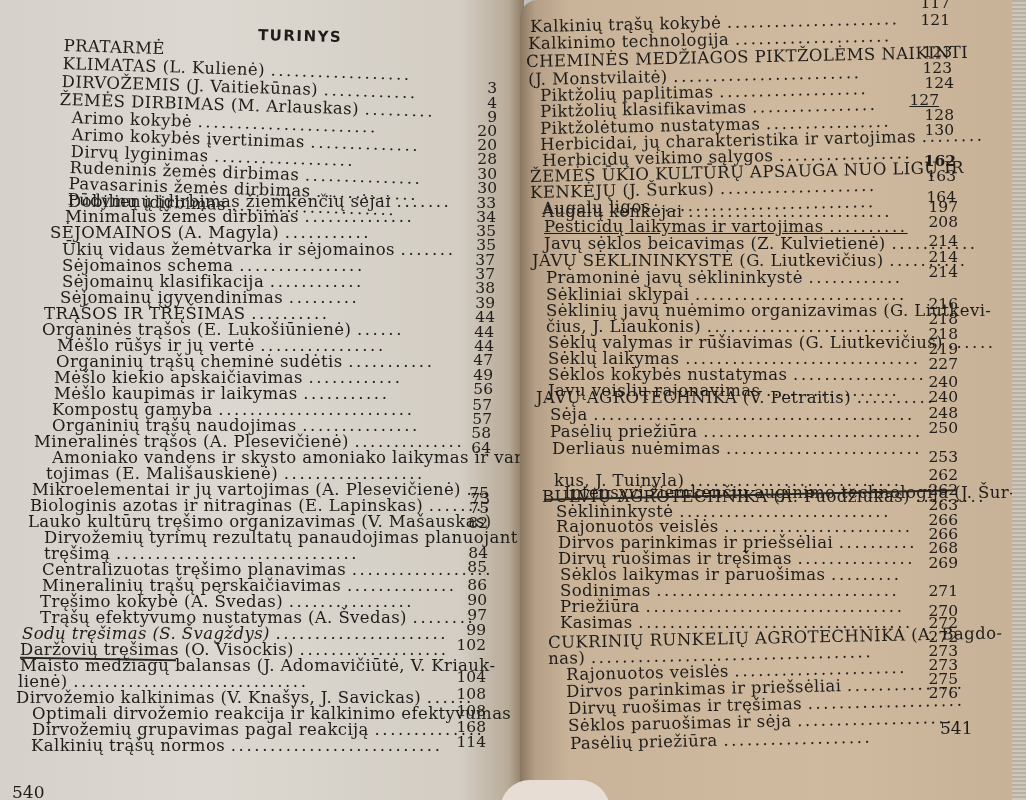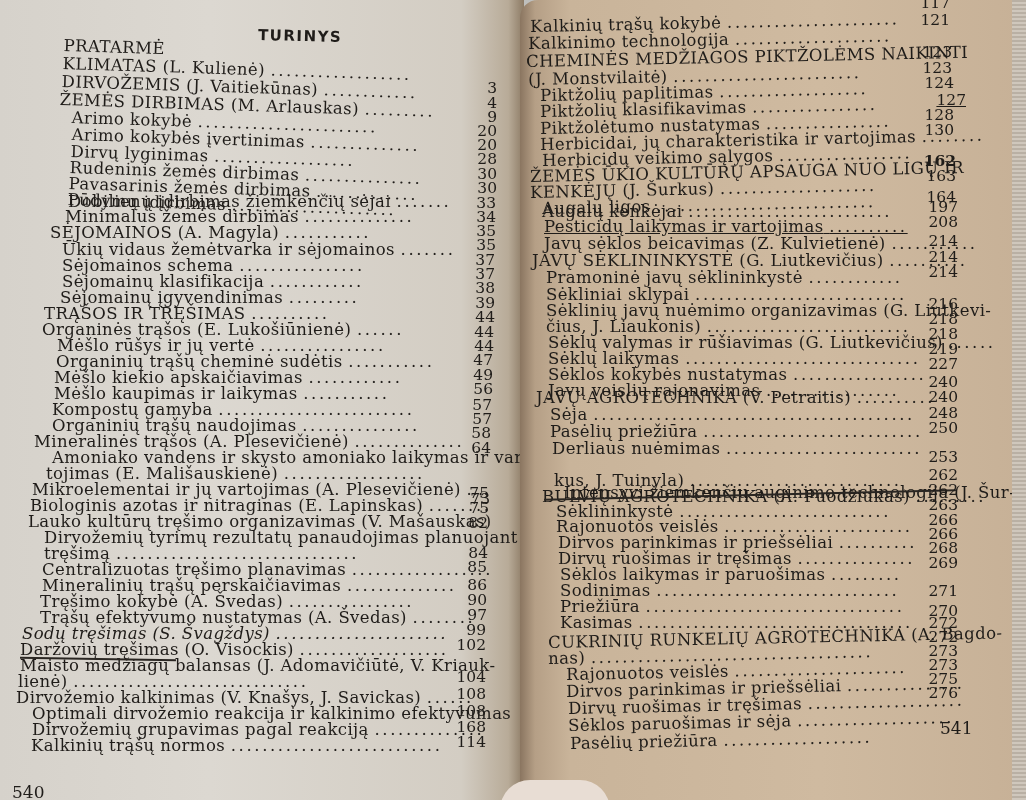--- a/index.html
+++ b/index.html
@@ -217,21 +217,21 @@
   </div>
 
   <div class="underline" style="left:24px;top:494px;width:412px;transform:rotate(-1.3deg);"></div>
 
   <div>
     <div class="pnum" style="left:390px;top:-6px;">117</div>
     <div class="pnum" style="left:390px;top:11px;">121</div>
     <div class="pnum" style="left:392px;top:43px;">123</div>
     <div class="pnum" style="left:392px;top:59px;">123</div>
     <div class="pnum" style="left:394px;top:74px;">124</div>
-    <div class="pnum" style="left:406px;top:91px;text-decoration:underline;">127</div>
+    <div class="pnum" style="left:379px;top:91px;text-decoration:underline;">127</div>
     <div class="pnum" style="left:394px;top:106px;">128</div>
     <div class="pnum" style="left:394px;top:121px;">130</div>
     <div class="pnum" style="left:396px;top:152px;font-weight:bold;">162</div>
     <div class="pnum" style="left:396px;top:167px;">163</div>
     <div class="pnum" style="left:396px;top:188px;">164</div>
     <div class="pnum" style="left:398px;top:198px;">197</div>
     <div class="pnum" style="left:398px;top:213px;">208</div>
     <div class="pnum" style="left:398px;top:232px;">214</div>
     <div class="pnum" style="left:398px;top:248px;">214</div>
     <div class="pnum" style="left:398px;top:263px;">214</div>

